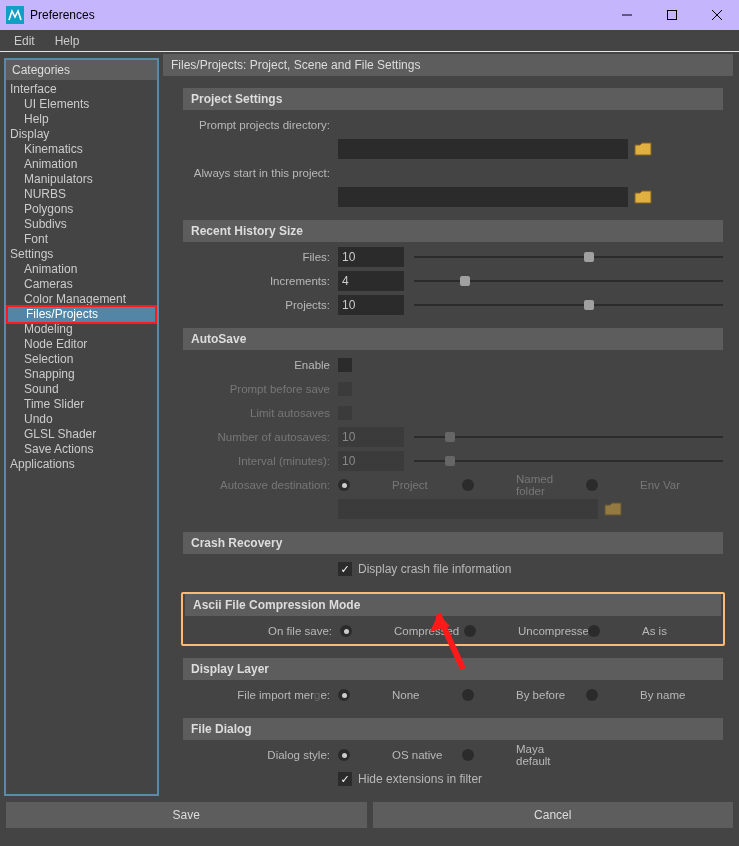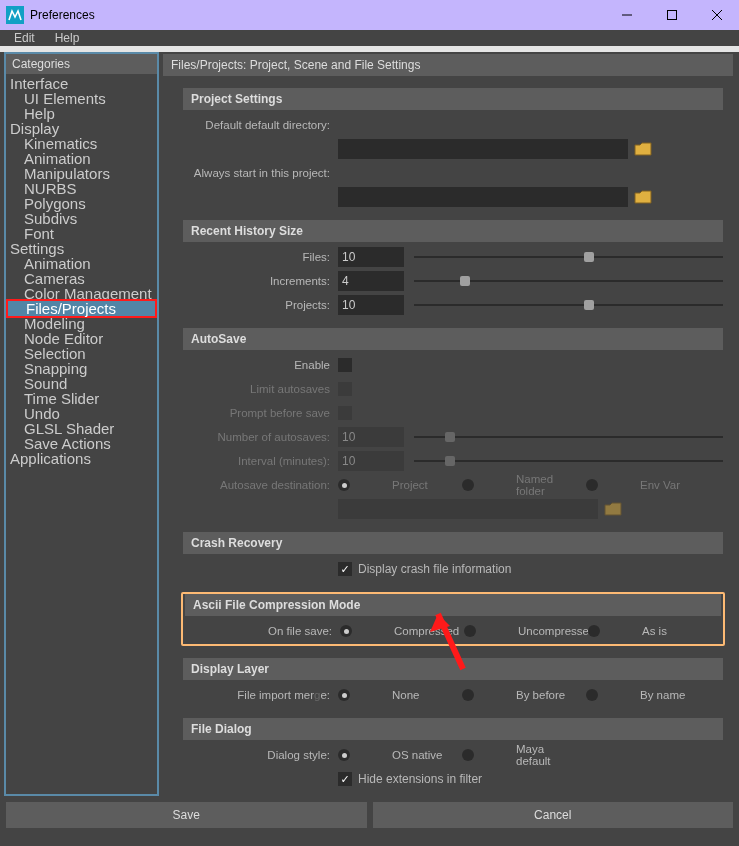--- a/index.html
+++ b/index.html
@@ -4,29 +4,29 @@
 <style>
 * { box-sizing: border-box; margin: 0; padding: 0; font-family: "Segoe UI", Tahoma, sans-serif; }
 body { background: #444444; width: 739px; height: 846px; overflow: hidden; font-size: 12px; color: #b8b8b8; }
 
 .titlebar { background: #c4b5fd; height: 30px; display: flex; align-items: center; padding: 0 0 0 6px; color: #000; }
 .titlebar .logo { width: 18px; height: 18px; margin-right: 6px; display:flex;align-items:center;justify-content:center; }
 .titlebar .title { flex: 1; font-size: 12px; }
 .titlebar .winbtn { width: 45px; height: 30px; display:flex;align-items:center;justify-content:center; color:#000; }
 .winbtn svg { width:10px; height:10px; }
 
-.menubar { background: #444444; height: 22px; display:flex; align-items:center; padding: 0 4px; border-bottom:6px solid #e5e5e5; color:#ccc; }
+.menubar { background: #444444; height: 22px; display:flex; align-items:center; padding: 0 4px; border-bottom:1px solid #e5e5e5; color:#ccc; }
 .menubar .menu { padding: 2px 10px; font-size:12px; }
 
 .body { display:flex; height: 746px; }
 
-.sidebar { width: 155px; border: 2px solid #5a8aa8; margin: 0 2px 2px 4px; display:flex; flex-direction:column; }
+.sidebar { width: 155px; border: 2px solid #5a8aa8; margin: 6px 2px 2px 4px; display:flex; flex-direction:column; }
 .sidebar .hdr { background: #5d5d5d; padding: 3px 6px; color:#ddd; }
 .sidebar .tree { padding: 2px 0; overflow:hidden; }
-.tree-item { padding: 0 4px; line-height: 15px; white-space: nowrap; font-size: 15px; color: #ccc; }
+.tree-item { padding: 0 4px; line-height: 15px; white-space: nowrap; font-size: 12px; color: #ccc; }
 .tree-item.sub { padding-left: 18px; }
 .tree-item.selected { background: #5285a6; color:#fff; border: 2px solid #ff1a1a; margin: -2px 0; position:relative; z-index:1; }
 
 .main { flex:1; padding: 2px 6px 2px 2px; overflow:hidden; }
 .main .hdr { background: #5d5d5d; padding: 4px 8px; color:#ddd; }
 .scrollarea { height: 722px; overflow:hidden; }
 
 .section { margin: 12px 10px 0 20px; }
 .section-title { background: #5d5d5d; padding: 4px 8px; color:#ddd; font-weight:bold; font-size:12px; }
 .section-body { padding: 4px 0 0 0; }
@@ -135,21 +135,21 @@
   </div>
 
   <div class="main">
     <div class="hdr">Files/Projects: Project, Scene and File Settings</div>
     <div class="scrollarea" style="position:relative;">
 
       <div class="section">
         <div class="section-title">Project Settings</div>
         <div class="section-body">
           <div class="row">
-              <div class="lab">Default default directory:</div>
+              <div class="lab">Prompt projects directory:</div>
             </div>
           <div class="row">
               <div class="lab"></div>
               <div class="val">
             <input class="textbox" value="" style="">
             <span class="folder-icon"><svg viewBox="0 0 18 14">
                     <path d="M1 3 L6 3 L8 1 L17 1 L17 13 L1 13 Z" fill="#e0b040" stroke="#806020"></path>
                   </svg></span>
           </div>
             </div>
@@ -207,27 +207,27 @@
       <div class="section">
         <div class="section-title">AutoSave</div>
         <div class="section-body">
           <div class="row">
               <div class="lab">Enable</div>
               <div class="val">
                 <span class="checkbox"></span>
               </div>
             </div>
           <div class="row">
-              <div class="lab dim">Limit autosaves</div>
+              <div class="lab dim">Prompt before save</div>
               <div class="val">
                 <span class="checkbox" style="background:#3b3b3b;"></span>
               </div>
             </div>
           <div class="row">
-              <div class="lab dim">Prompt before save</div>
+              <div class="lab dim">Limit autosaves</div>
               <div class="val">
                 <span class="checkbox" style="background:#3b3b3b;"></span>
               </div>
             </div>
           <div class="row">
               <div class="lab dim">Number of autosaves:</div>
               <div class="val">
             <input class="textbox small dim" value="10" style="">
             <div class="slider dim">
                   <div class="track"></div>

